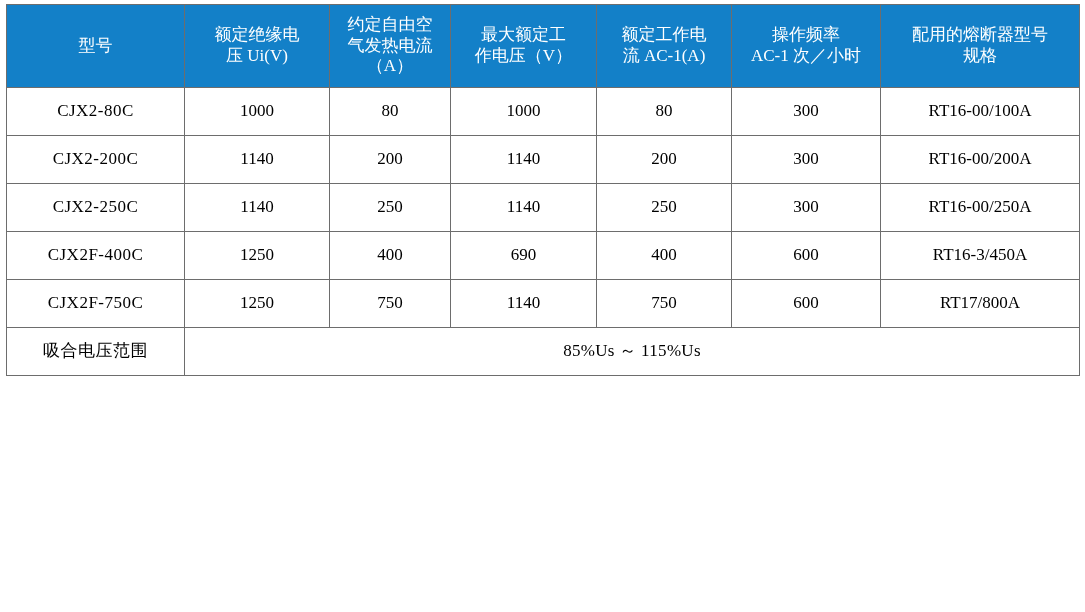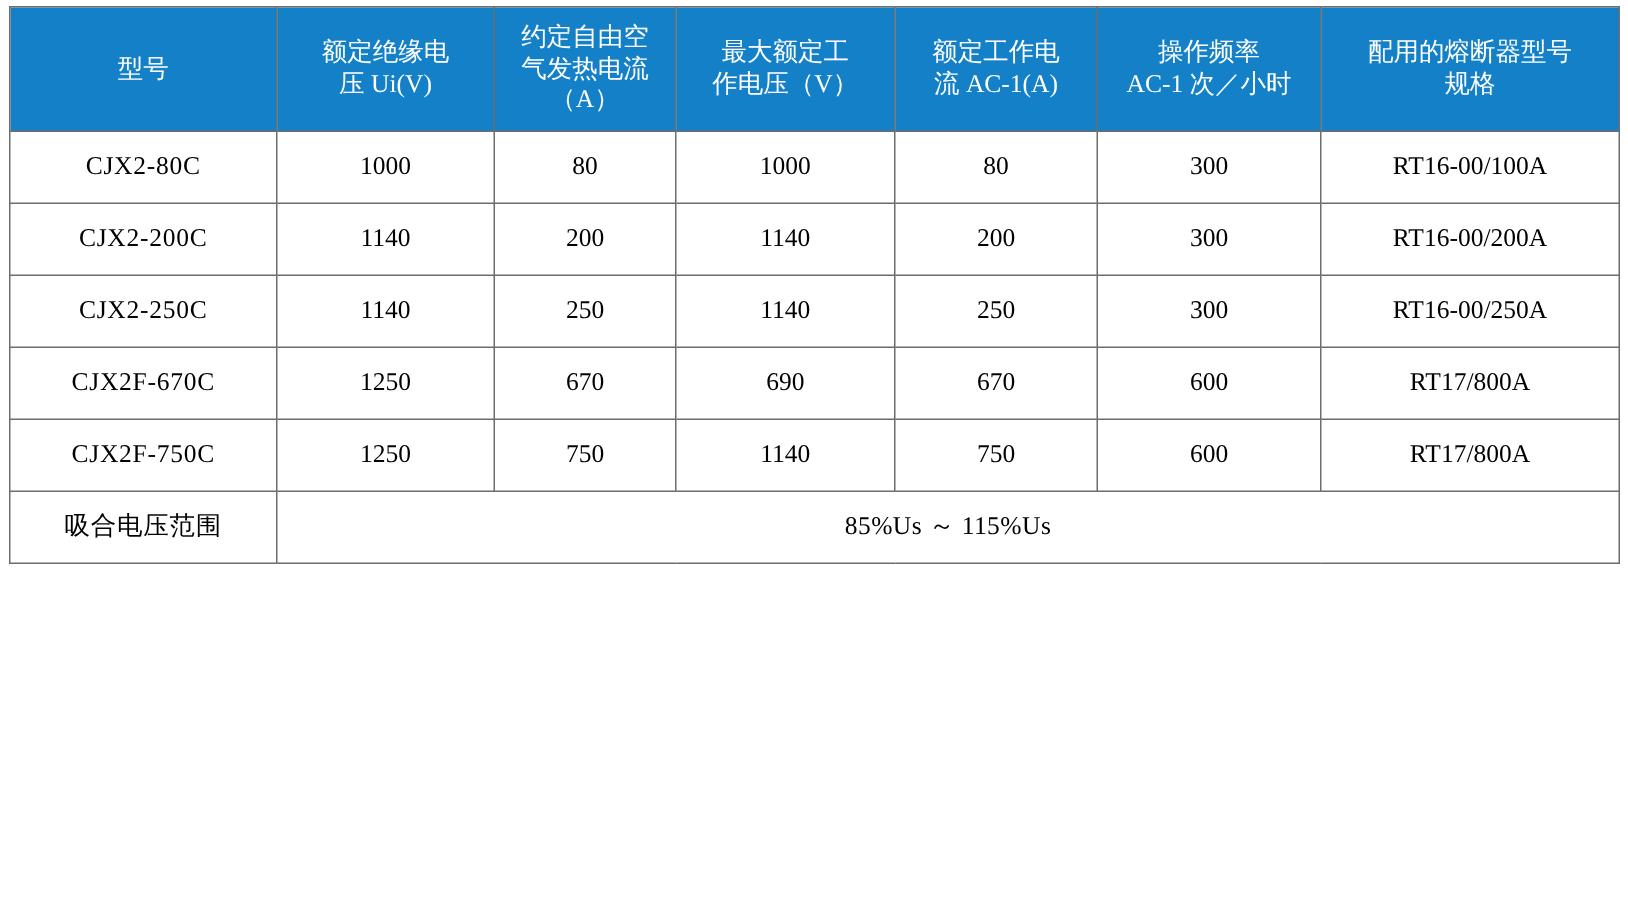--- a/index.html
+++ b/index.html
@@ -132,27 +132,27 @@
       <tr>
         <td class="model">CJX2-250C</td>
         <td>1140</td>
         <td>250</td>
         <td>1140</td>
         <td>250</td>
         <td>300</td>
         <td>RT16-00/250A</td>
       </tr>
       <tr>
-        <td class="model">CJX2F-670C</td>
+        <td class="model">CJX2F-400C</td>
         <td>1250</td>
-        <td>670</td>
+        <td>400</td>
         <td>690</td>
-        <td>670</td>
+        <td>400</td>
         <td>600</td>
-        <td>RT17/800A</td>
+        <td>RT16-3/450A</td>
       </tr>
       <tr>
         <td class="model">CJX2F-750C</td>
         <td>1250</td>
         <td>750</td>
         <td>1140</td>
         <td>750</td>
         <td>600</td>
         <td>RT17/800A</td>
       </tr>

